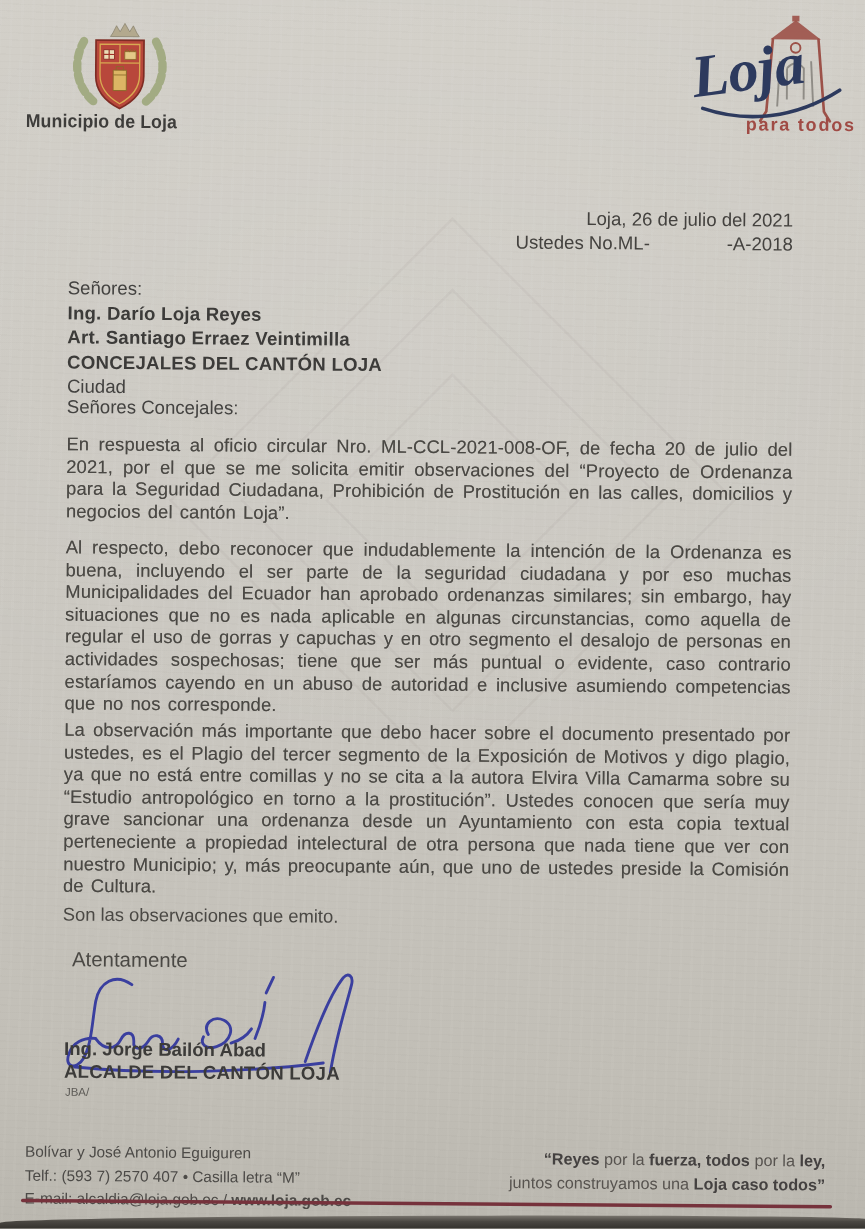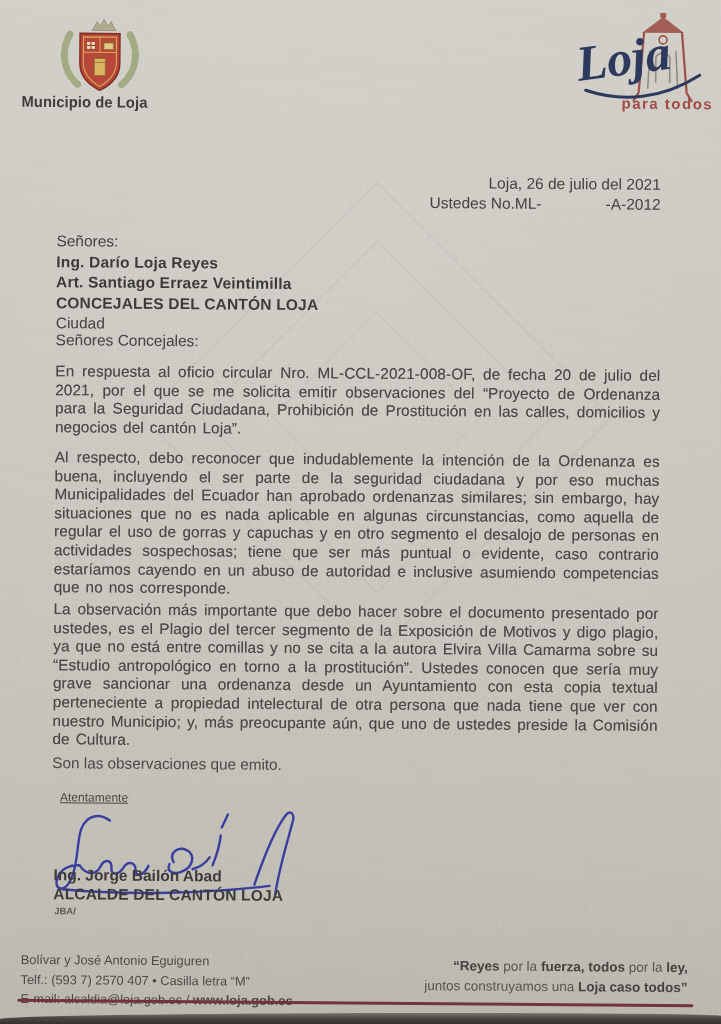--- a/index.html
+++ b/index.html
@@ -43,27 +43,27 @@
   .greeting{position:absolute;left:58px;top:331px;font-size:15.5px;color:#434240;}
 
   
   .para{position:absolute;left:58px;width:605px;margin:0;text-align:justify;
     font-size:15.3px;line-height:18.6px;color:#4a4844;letter-spacing:.12px;word-spacing:1.6px;
     text-shadow:0 0 .5px rgba(74,72,68,.55);}
   .p1{top:362px;}
   .p2{top:448px;}
   .p3{top:600px;}
   .closing{position:absolute;left:58px;top:754px;font-size:15.3px;color:#4a4844;}
-  .farewell{position:absolute;left:66px;top:790px;font-size:12px;color:#4a4844;text-decoration:underline;}
+  .farewell{position:absolute;left:66px;top:790px;font-size:17px;color:#4a4844;}
 
   
   .sig-svg{position:absolute;left:56px;top:804px;}
   .sig-name{position:absolute;left:60px;top:866px;font-weight:bold;font-size:15.5px;color:#3c3b39;}
   .sig-role{position:absolute;left:60px;top:885px;font-weight:bold;font-size:15.5px;color:#3c3b39;letter-spacing:.2px;}
-  .sig-initials{position:absolute;left:61px;top:905px;font-size:9.5px;color:#5b5955;font-weight:bold;}
+  .sig-initials{position:absolute;left:61px;top:905px;font-size:9.5px;color:#5b5955;}
 
   
   .contact{position:absolute;left:28px;top:950px;font-size:12.8px;line-height:19.5px;color:#4c4a47;}
   .contact .bold{font-weight:bold;}
   .quote{position:absolute;right:26px;top:953px;width:330px;text-align:right;
     font-size:13.5px;line-height:20px;color:#57534f;}
   .quote .b{font-weight:bold;color:#444140;}
   .rule{position:absolute;left:25px;top:999px;width:676px;height:3px;background:#76323c;border-radius:2px;}
 
   
@@ -101,21 +101,21 @@
       <path d="M66,20 L61,80 M104,20 L109,80 M61,80 L56,88 M109,80 L114,88" fill="none" stroke="#9c5148" stroke-width="2.2" stroke-linecap="round"></path>
       <circle cx="85" cy="27" r="4" fill="none" stroke="#9c5148" stroke-width="1.6"></circle>
       <path d="M72,38 L70,76 M98,38 L100,76 M78,44 Q85,36 92,44 L92,70 M78,44 L78,70" fill="none" stroke="#8f8c86" stroke-width="1.6"></path>
       <text x="0" y="66" font-family="'Liberation Serif', serif" font-style="italic" font-weight="bold" font-size="50" fill="#2d3a5e" transform="rotate(-8 20 60)">Loja</text>
       <path d="M8,78 C45,90 85,86 122,62" fill="none" stroke="#2d3a5e" stroke-width="3" stroke-linecap="round"></path>
       <text x="44" y="96" font-family="'Liberation Sans', sans-serif" font-weight="bold" font-size="15" letter-spacing="1.5" fill="#a04b45">para todos</text>
     </svg>
 
     <div class="dateblock">
       <div>Loja, 26 de julio del 2021</div>
-      <div><span>Ustedes No.ML-</span><span class="oficio-gap"></span><span>-A-2012</span></div>
+      <div><span>Ustedes No.ML-</span><span class="oficio-gap"></span><span>-A-2018</span></div>
     </div>
 
     <div class="recipients">
       <div>Señores:</div>
       <div class="b">Ing. Darío Loja Reyes</div>
       <div class="b">Art. Santiago Erraez Veintimilla</div>
       <div class="b">CONCEJALES DEL CANTÓN LOJA</div>
       <div>Ciudad</div>
     </div>
     <div class="greeting">Señores Concejales:</div>

